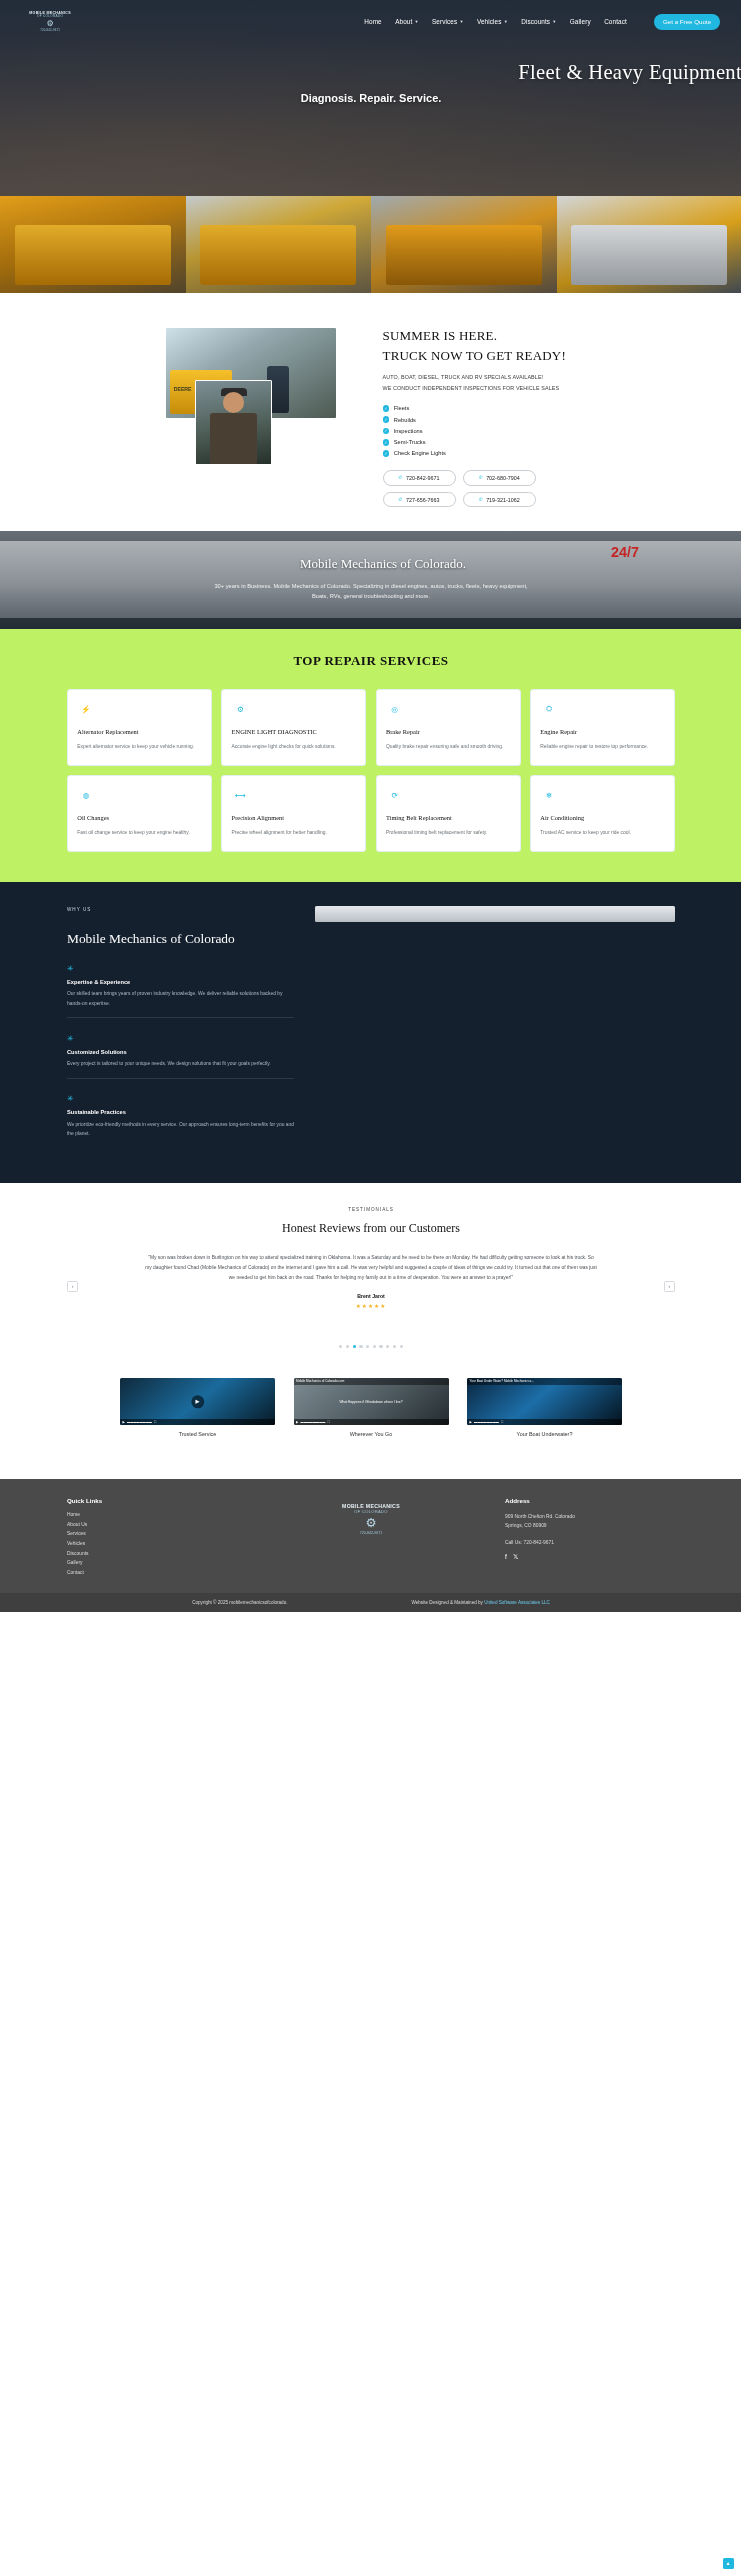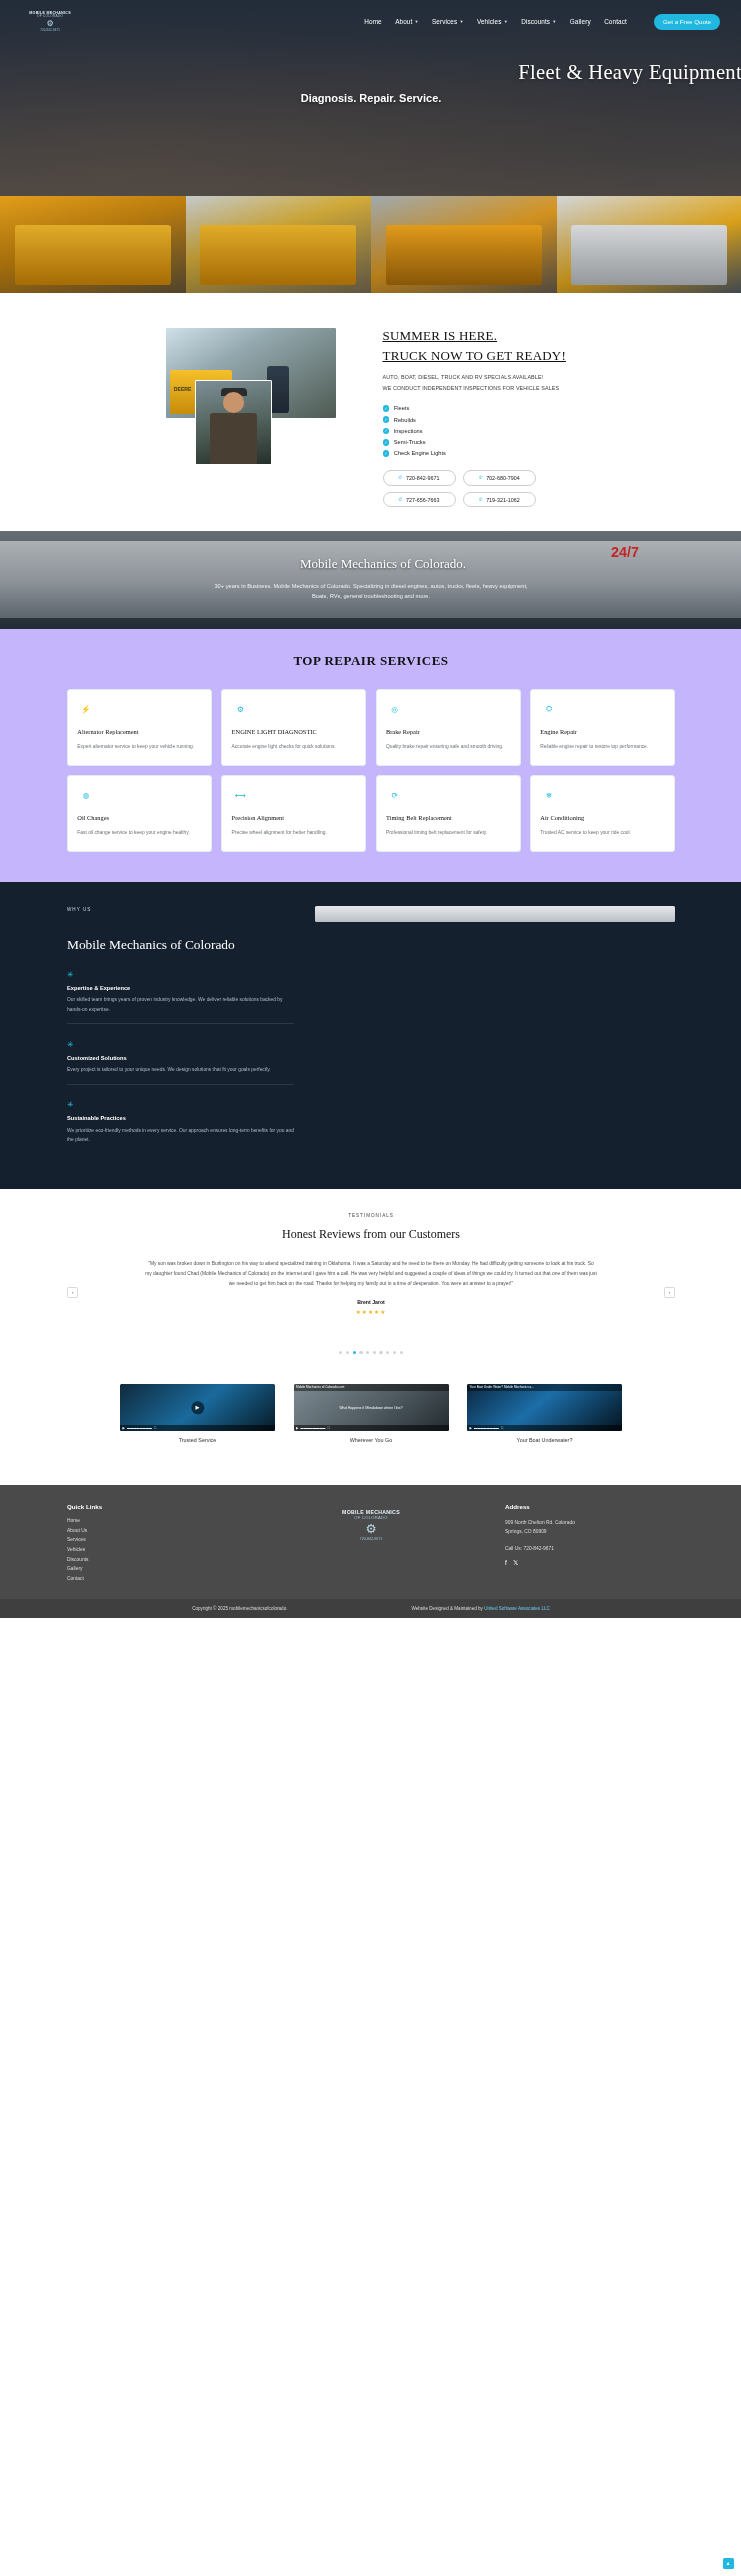--- a/index.html
+++ b/index.html
@@ -120,21 +120,21 @@
     position:absolute;left:25px;top:7.2px;width:26px;height:8.2px;border-radius:4.1px 4.1px 0 0;
     background:#2b2b2b;
   }
   .img-sub .body{
     position:absolute;left:14.4px;top:32px;width:47px;height:52px;border-radius:3.1px;
     background:#4a3f33;
   }
   .summer-text{ width:222px; padding-top:3.1px; }
   .summer-h{
     font-family:"Liberation Serif",serif;
-    font-size:13px; letter-spacing:0.2px; line-height:1.5; color:#111;text-decoration:underline;
+    font-size:13px; letter-spacing:0.2px; line-height:1.5; color:#111;
   }
   .summer-p{ font-size:5.4px; color:#3b3b3b; margin-top:8.2px; line-height:1.8; letter-spacing:0.1px;}
   .checks{ margin-top:11.3px; }
   .check-row{ display:flex; align-items:center; gap:4.6px; margin-bottom:4.6px; }
   .tick{
     width:6.7px;height:6.7px;border-radius:50%;background:#20b8e0;color:#fff;
     font-size:4.1px;display:flex;align-items:center;justify-content:center;
   }
   .check-row span.lbl{ font-size:5.7px; color:#222; }
   .phones{ margin-top:13.4px; display:grid; grid-template-columns:repeat(2,73px); gap:6.2px 7.2px; }
@@ -154,21 +154,21 @@
   .van-body{
     position:absolute;left:0;top:9.3px;width:100%;height:77px;
     background:linear-gradient(180deg,#f2f4f6 0%,#dfe3e7 55%,#aab0b6 100%);
   }
   .van-shade{position:absolute;inset:0;background:linear-gradient(180deg,rgba(10,20,30,.28),rgba(10,20,30,.5));}
   .van-inner{ position:relative; z-index:3; text-align:center; padding-top:25px; }
   .van-title{ font-family:"Liberation Serif",serif; font-size:13px; color:#fff; text-shadow:0 1px 2.6px rgba(0,0,0,.6);padding-left:24px; }
   .van-sub{ font-size:5.7px; color:#f1f1f1; margin-top:8.2px; line-height:1.9; max-width:330px; margin-left:auto; margin-right:auto;}
   .van-247{position:absolute;right:103px;top:12.4px;color:#c81e1e;font-size:14.4px;font-weight:bold;opacity:.95;z-index:4;}
   
-  .services{ background:#c4b5fd; padding:24px 0 30px 0; }
+  .services{ background:#bef264; padding:24px 0 30px 0; }
   .services h2{
     text-align:center; font-family:"Liberation Serif",serif;
     font-size:13px; letter-spacing:0.5px; color:#111;
   }
   .svc-grid{
     width:608px; margin:19.6px auto 0 auto;
     display:grid; grid-template-columns:repeat(4,1fr); gap:9.3px;
   }
   .svc-card{
     background:#fff; border:0.5px solid #e3eef0; border-radius:3.1px;
@@ -181,21 +181,21 @@
   }
   .svc-name{ font-family:"Liberation Serif",serif; font-size:6.4px; line-height:1.45; color:#111; }
   .svc-desc{ font-size:4.9px; color:#6b7277; line-height:1.8; margin-top:6.2px; }
   
   .why{ background:#15202e; padding:21.6px 0 36px 0; position:relative; }
   .why-wrap{ width:608px; margin:0 auto; display:flex; gap:20.6px; }
   .why-left{ width:227px; padding-top:3.1px; }
   .why-kicker{ color:#cdd6de; font-size:4.6px; letter-spacing:1px; }
   .why-title{
     color:#fff; font-family:"Liberation Serif",serif; font-size:13.4px;
-    line-height:1.5; margin-top:23px;
+    line-height:1.5; margin-top:17px;
   }
   .why-item{ margin-top:15.5px; border-bottom:0.5px solid #2b3949; padding-bottom:9.3px; }
   .why-item:last-child{ border-bottom:none; }
   .why-star{ color:#20b8e0; font-size:7.7px; }
   .why-h{ color:#fff; font-size:5.7px; font-weight:bold; margin-top:6.2px; }
   .why-p{ color:#aeb9c4; font-size:4.9px; line-height:1.9; margin-top:4.1px; }
   .why-right{ flex:1; padding-top:2.1px; }
   .why-media{
     width:100%; height:16.5px; border-radius:1.5px;
     background:linear-gradient(180deg,#e6e9ec,#b9bfc5);

